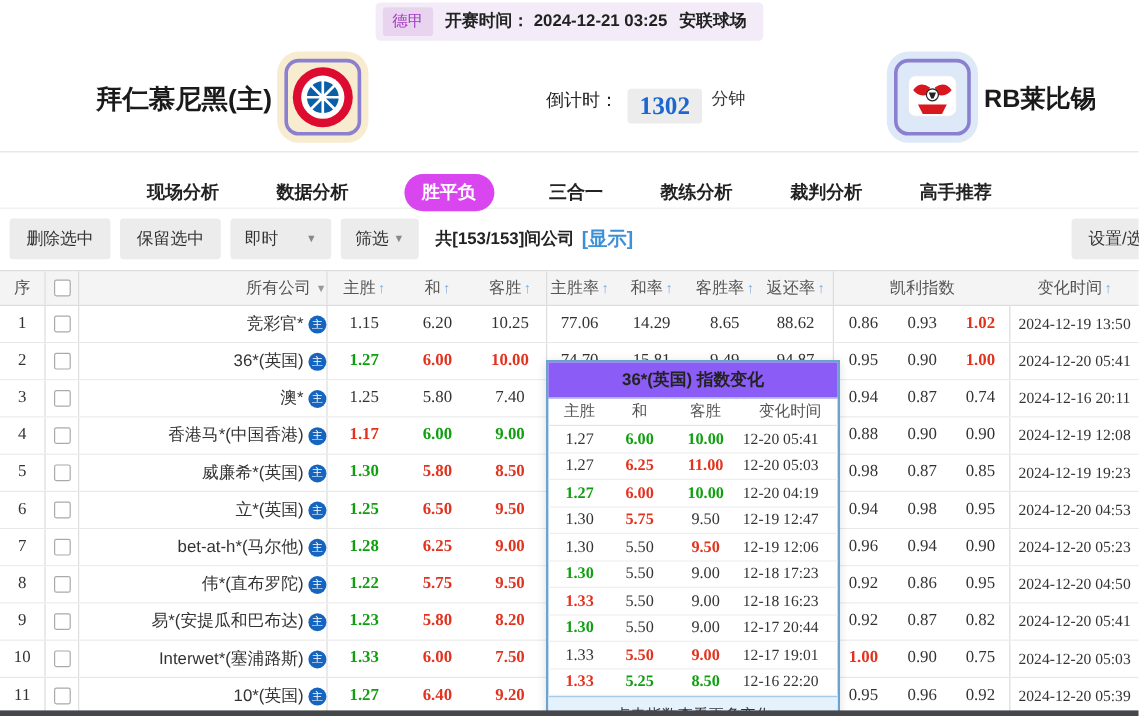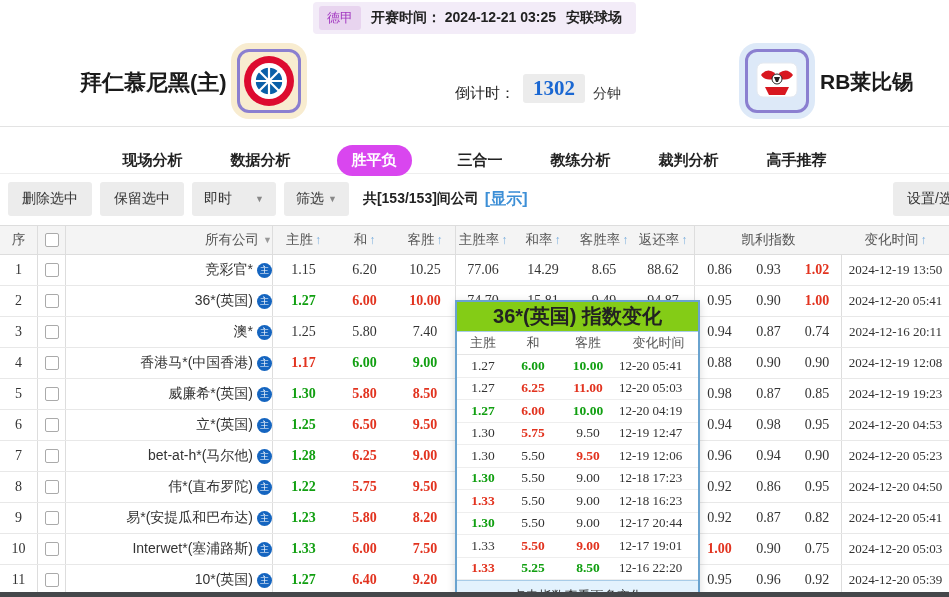--- a/index.html
+++ b/index.html
@@ -13,21 +13,21 @@
   .league-badge { background:#e8d4ef; color:#a238c0; font-size:13px; padding:3px 8px; border-radius:3px; }
   .kick-text { font-size:14px; font-weight:bold; color:#222; }
 
   
   .team-row { position:absolute; top:36px; left:0; width:949px; height:91px; border-bottom:1px solid #e3e3e3; }
   .home-name { position:absolute; left:80px; top:32px; width:150px; font-size:22px; font-weight:bold; color:#1a1a1a; }
   .away-name { position:absolute; left:820px; top:32px; font-size:21px; font-weight:bold; color:#1a1a1a; }
   .logo-frame { position:absolute; top:13px; width:64px; height:64px; border-radius:12px; border:3px solid #8b7fd0; display:flex; align-items:center; justify-content:center; }
   .logo-frame.home { left:237px; background:#f8ecd0; box-shadow:0 0 0 6px #f8ecd0; }
   .logo-frame.away { left:745px; background:#dde9f8; box-shadow:0 0 0 6px #dde9f8; }
-  .countdown { position:absolute; left:455px; top:38px; display:flex; align-items:flex-end; gap:8px; }
+  .countdown { position:absolute; left:455px; top:38px; display:flex; align-items:flex-start; gap:8px; }
   .cd-label { font-size:15px; color:#222; }
   .cd-value { background:#ececec; border-radius:3px; padding:2px 10px; font-size:21px; font-weight:bold; color:#1a67d2; font-family:"Liberation Serif","DejaVu Serif",serif; }
   .cd-unit { font-size:14px; color:#333; }
 
   
   .tab-bar { position:absolute; top:128px; left:0; width:949px; height:46px; display:flex; align-items:center; justify-content:center; gap:44px; border-bottom:1px solid #eee; background:#fff; }
   .tab { font-size:15px; font-weight:bold; color:#222; cursor:pointer; padding:6px 2px;margin-top:20px; }
   .tab.active { background:#d946ef; color:#fff; padding:6px 15px; border-radius:16px; }
 
   
@@ -53,21 +53,21 @@
   .hdr-caret { color:#999; font-size:9px; margin-left:4px; }
   .checkbox { width:14px; height:14px; border:1px solid #aaa; border-radius:2px; background:#fff; cursor:pointer; }
   .home-icon { display:inline-flex; width:15px; height:15px; border-radius:50%; background:#1565c0; color:#fff; font-size:9px; align-items:center; justify-content:center; margin-left:4px; cursor:pointer; }
   .c-k { color:#333; }
   .c-g { color:#119f11; font-weight:bold; }
   .c-r { color:#e2331f; font-weight:bold; }
   .time-cell { font-size:13px; }
 
   
   .popup { position:absolute; left:455px; top:300px; width:245px; height:320px; background:#fff; border:2px solid #6aa3cf; box-shadow:0 2px 8px rgba(0,0,0,.15); z-index:10; }
-  .popup-title { height:30px; background:#84cc16; border-bottom:1px solid #a8cce8; display:flex; align-items:center; justify-content:center; font-size:20px; font-weight:bold; color:#222; }
+  .popup-title { height:30px; background:#8b5cf6; border-bottom:1px solid #a8cce8; display:flex; align-items:center; justify-content:center; font-size:14px; font-weight:bold; color:#222; }
   .popup-head { display:grid; grid-template-columns:52px 48px 62px 1fr; height:23px; align-items:center; font-size:13px; color:#555; border-bottom:1px solid #e5e5e5; }
   .popup-head > div { text-align:center; }
   .popup-row { display:grid; grid-template-columns:52px 48px 62px 1fr; height:22.5px; align-items:center; font-size:13.5px; border-bottom:1px solid #eee; }
   .popup-row > div { text-align:center; }
   .popup-row > .pt { text-align:left; font-size:13px; color:#333; }
   .popup-foot { height:30px; background:#e3f2fd; border-top:1px solid #a8cce8; display:flex; align-items:flex-start; justify-content:center; font-size:13px; color:#333; padding-top:6px; }
 
   .bottom-bar { position:absolute; left:0; bottom:0; width:949px; height:5px; background:#45474a; z-index:20; }
 </style>
 </head>

